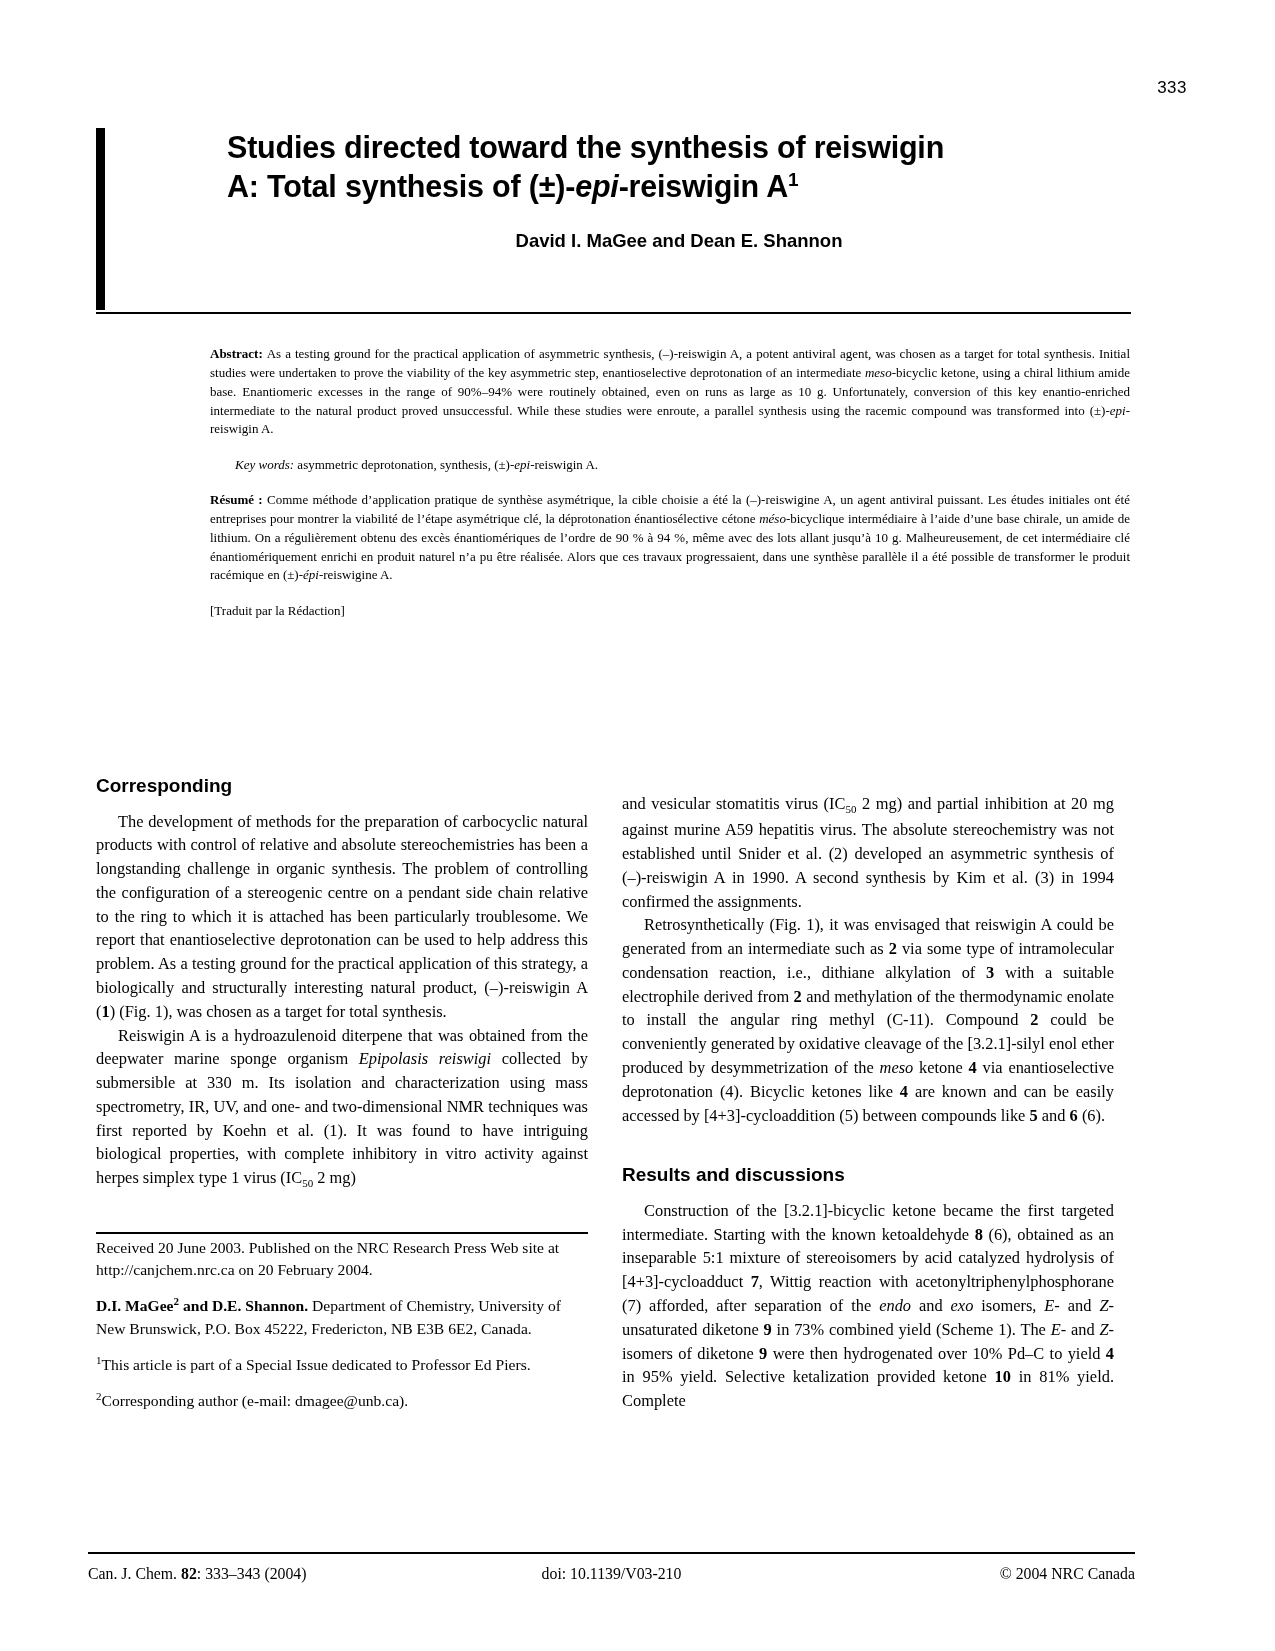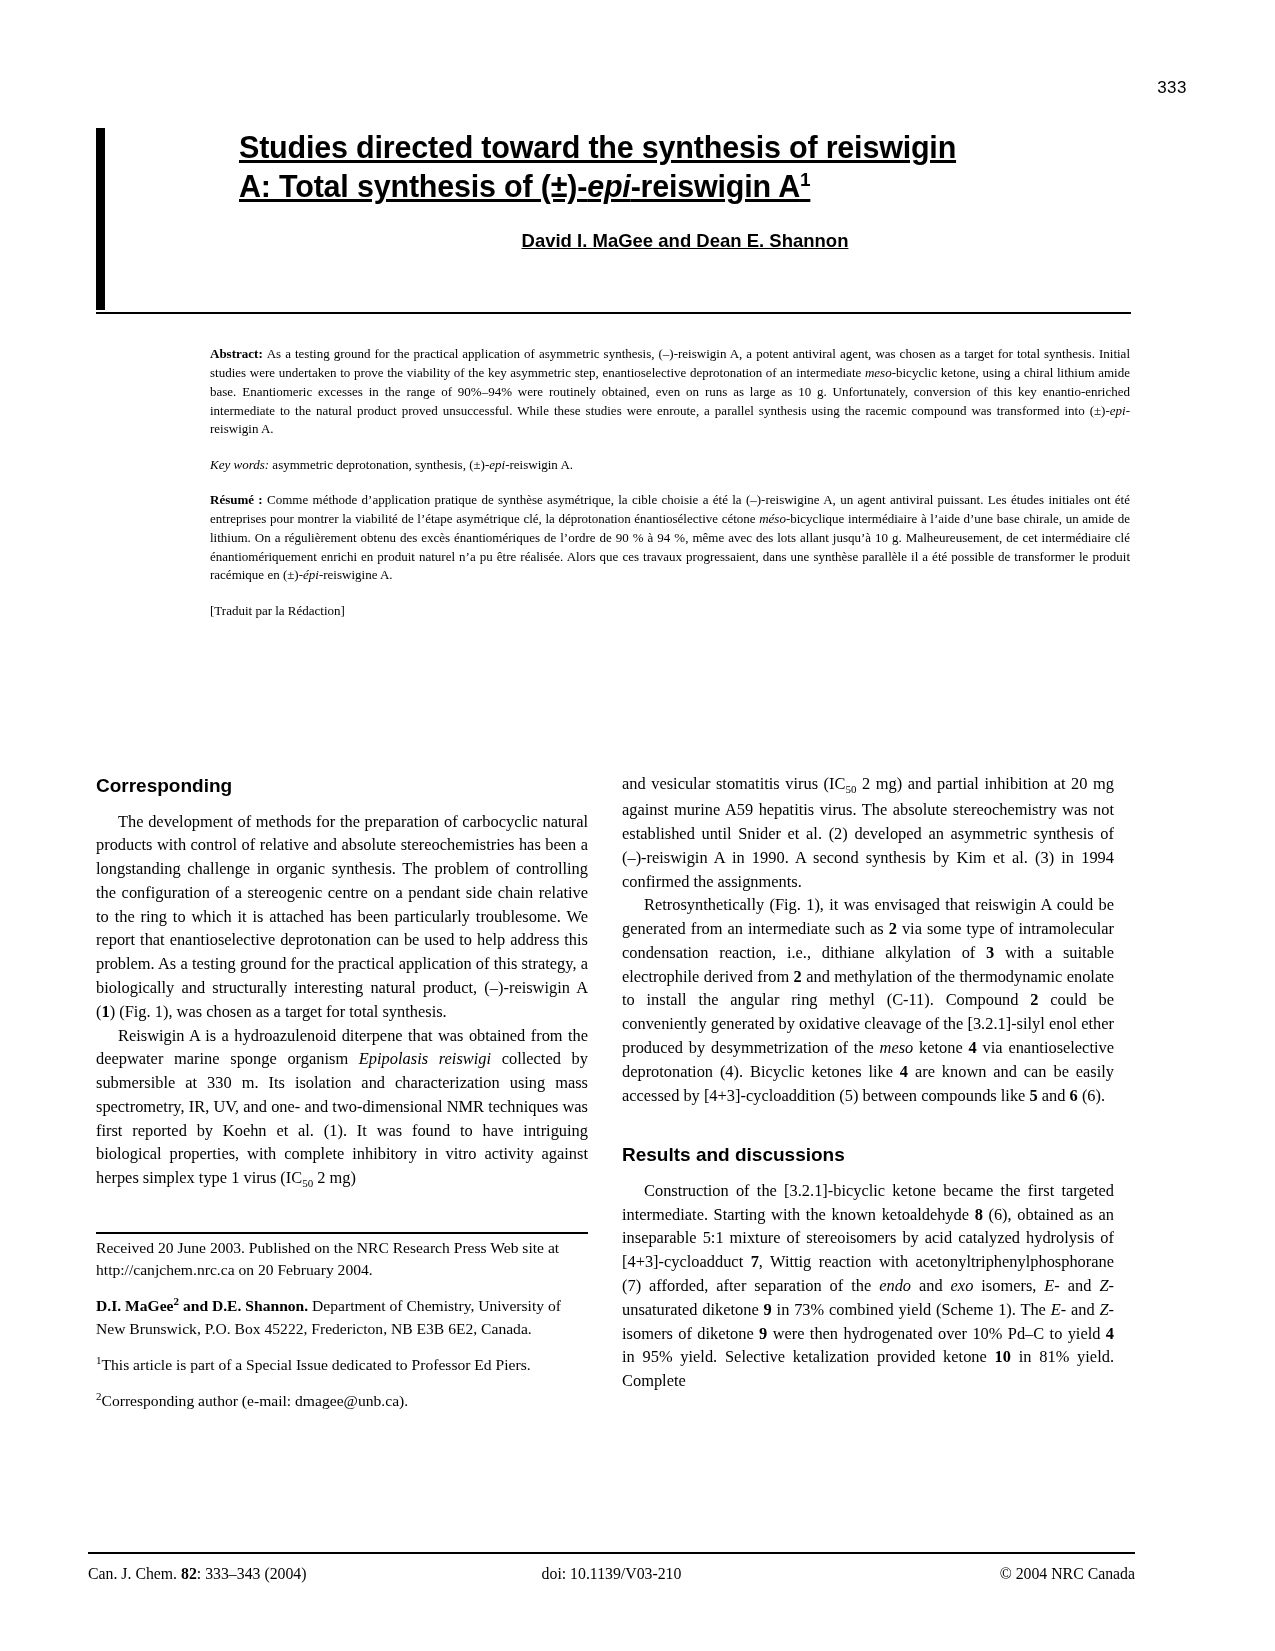--- a/index.html
+++ b/index.html
@@ -30,23 +30,22 @@
     letter-spacing: .5px;
   }
   
   .title-block {
     position: absolute;
     left: 96px;
     top: 128px;
     width: 1035px;
     border-left: 9px solid #000;
     box-sizing: border-box;
-    padding-left: 40px;
+    padding-left: 28px;
     min-height: 182px;
-    text-decoration: underline;
   }
   .title {
     font-family: "Liberation Sans", sans-serif;
     font-weight: bold;
     font-size: 30.5px;
     line-height: 1.28;
     margin: 0;
     padding-left: 94px;
     letter-spacing: -0.2px;
   }
@@ -74,32 +73,32 @@
     left: 210px;
     top: 345px;
     width: 920px;
     font-size: 13px;
     line-height: 1.45;
     text-align: justify;
   }
   .abstract-wrap p { margin: 0 0 17px 0; }
   .abstract-wrap p.tight { margin-bottom: 16px; }
   .lbl-bold { font-weight: bold; }
-  .lbl-ital { font-style: italic; }
+  .lbl-ital { font-style: italic; margin-left: 25px; }
   
   .col {
     position: absolute;
     top: 772px;
     width: 492px;
     font-size: 16.4px;
     line-height: 1.45;
     text-align: justify;
   }
   .col-left { left: 96px; }
-  .col-right { left: 622px; }
+  .col-right { left: 622px; margin-top: 20px; }
   h2.section {
     font-family: "Liberation Sans", sans-serif;
     font-weight: bold;
     font-size: 19px;
     margin: 0 0 10px 0;
     text-align: left;
   }
   .col p { margin: 0; text-indent: 22px; }
   .col p.noindent { text-indent: 0; }
   sub { font-size: 11px; vertical-align: sub; }

